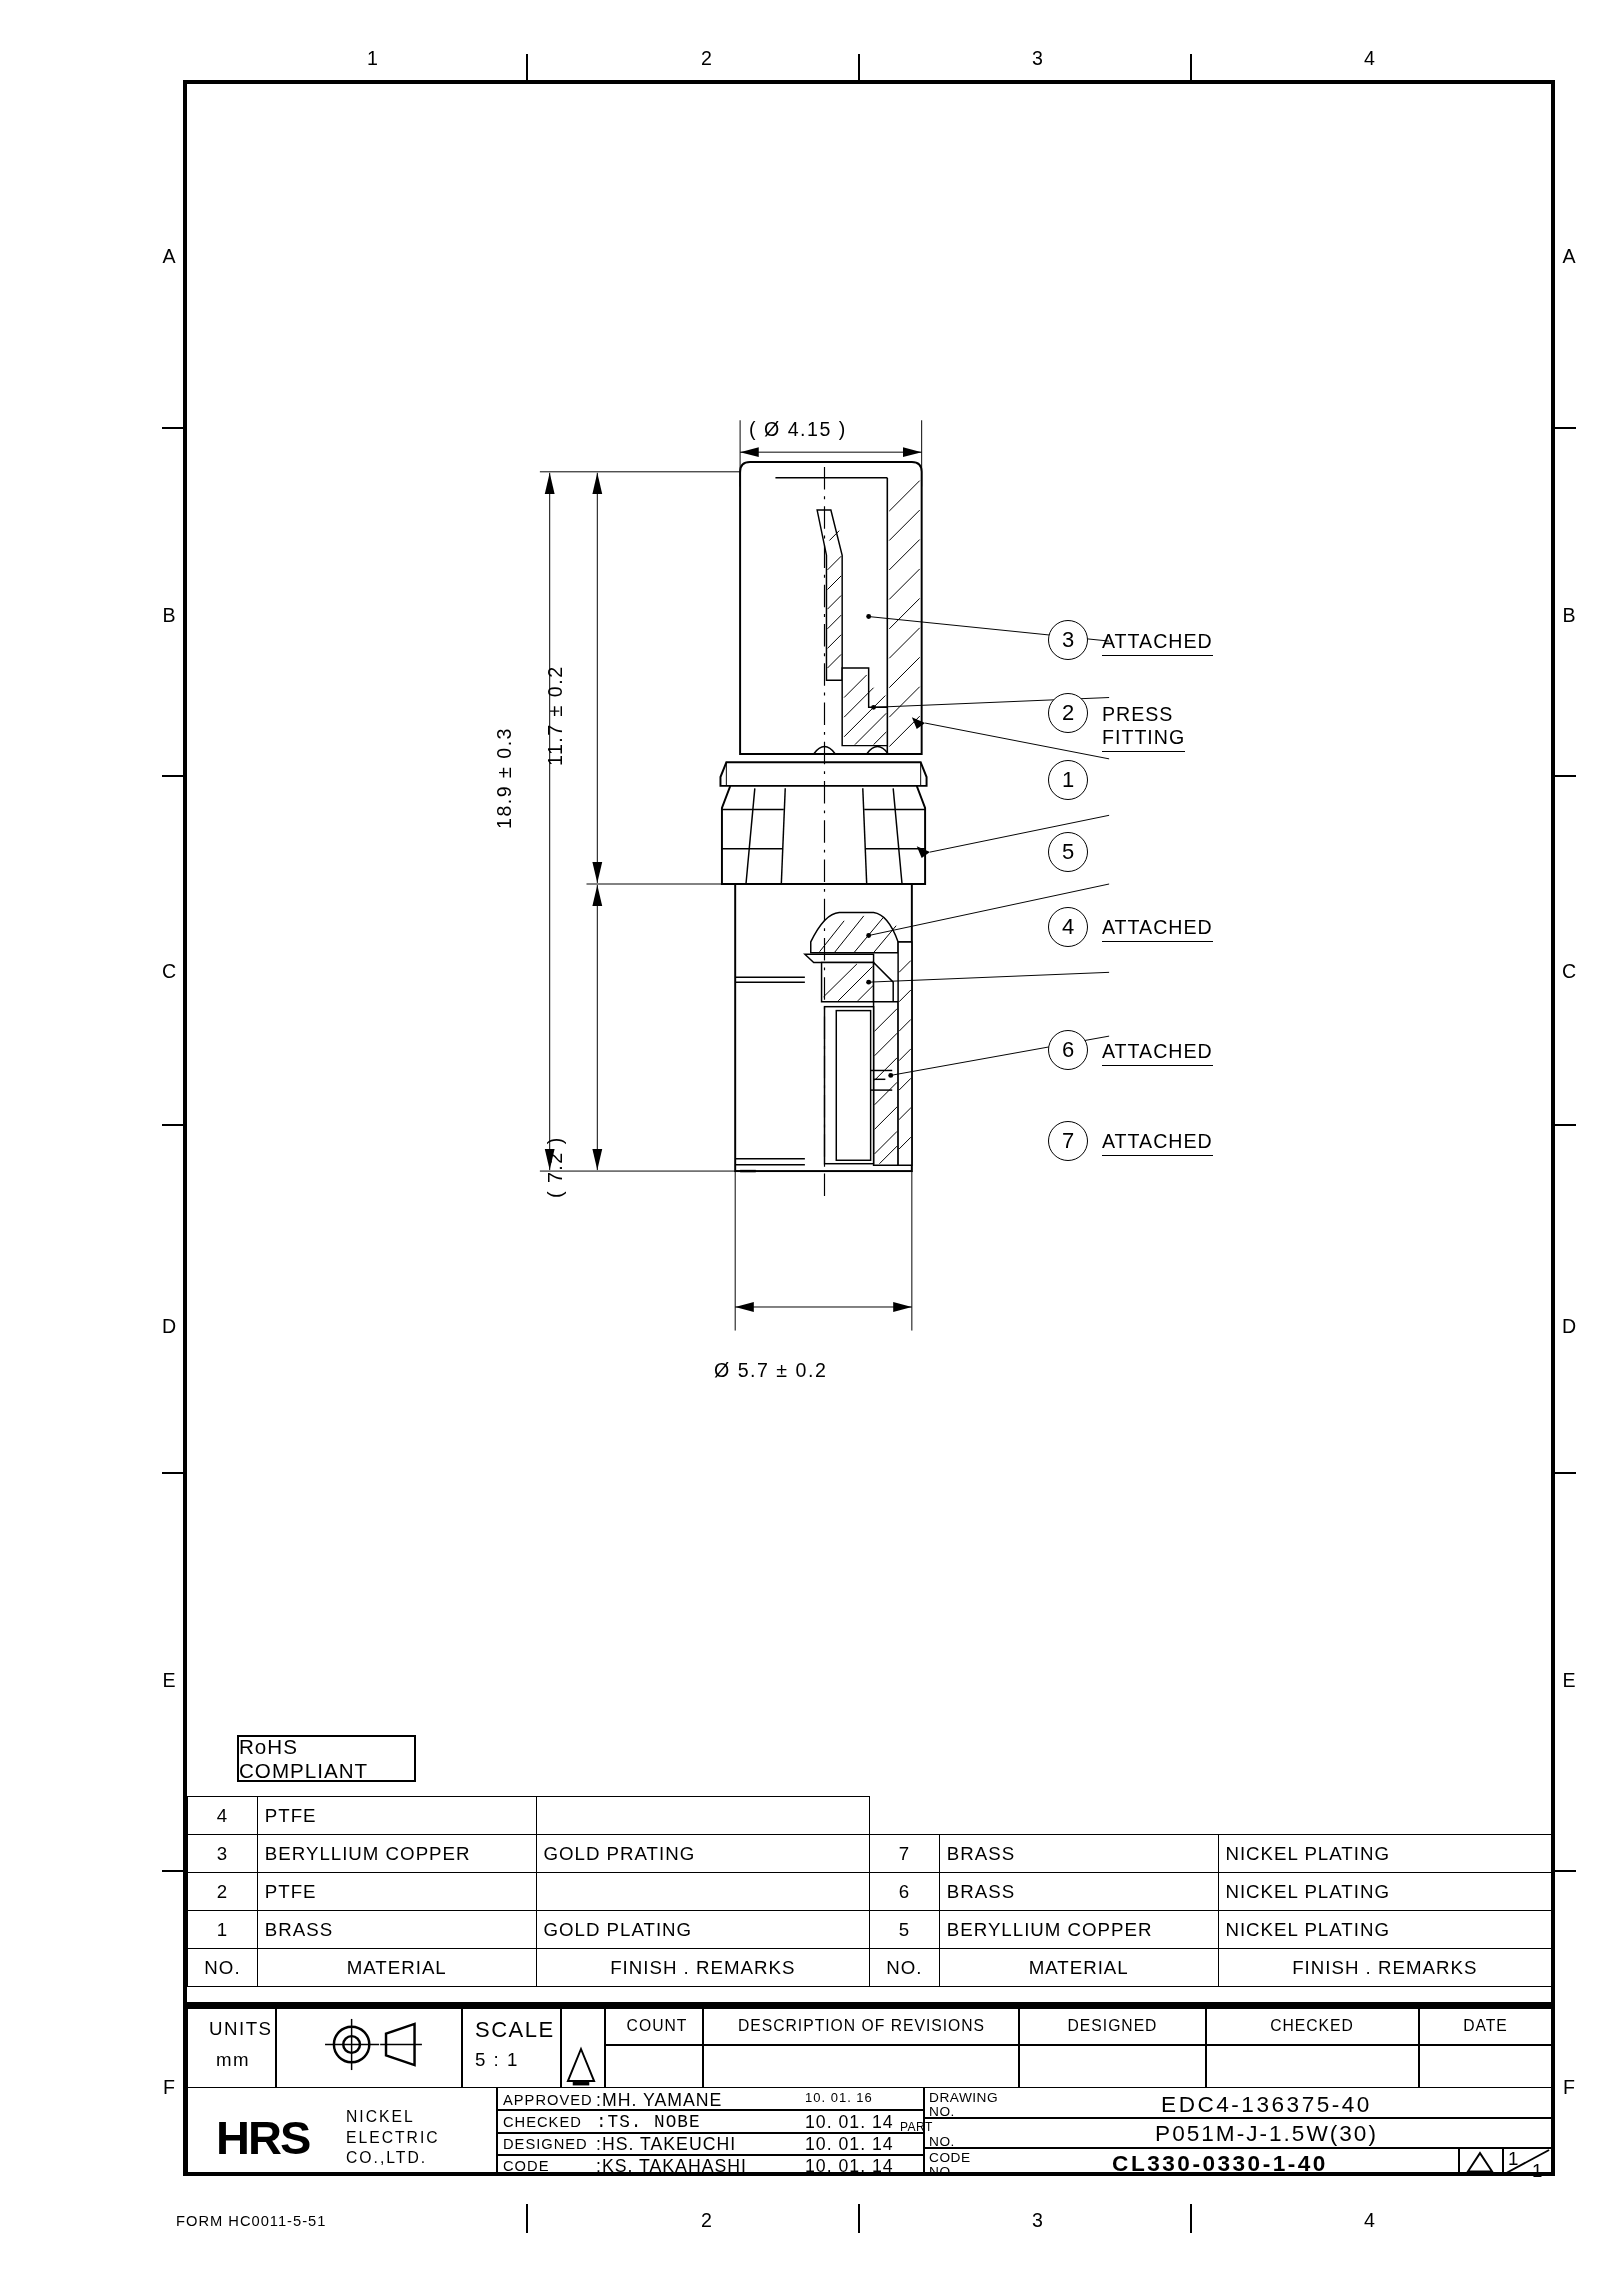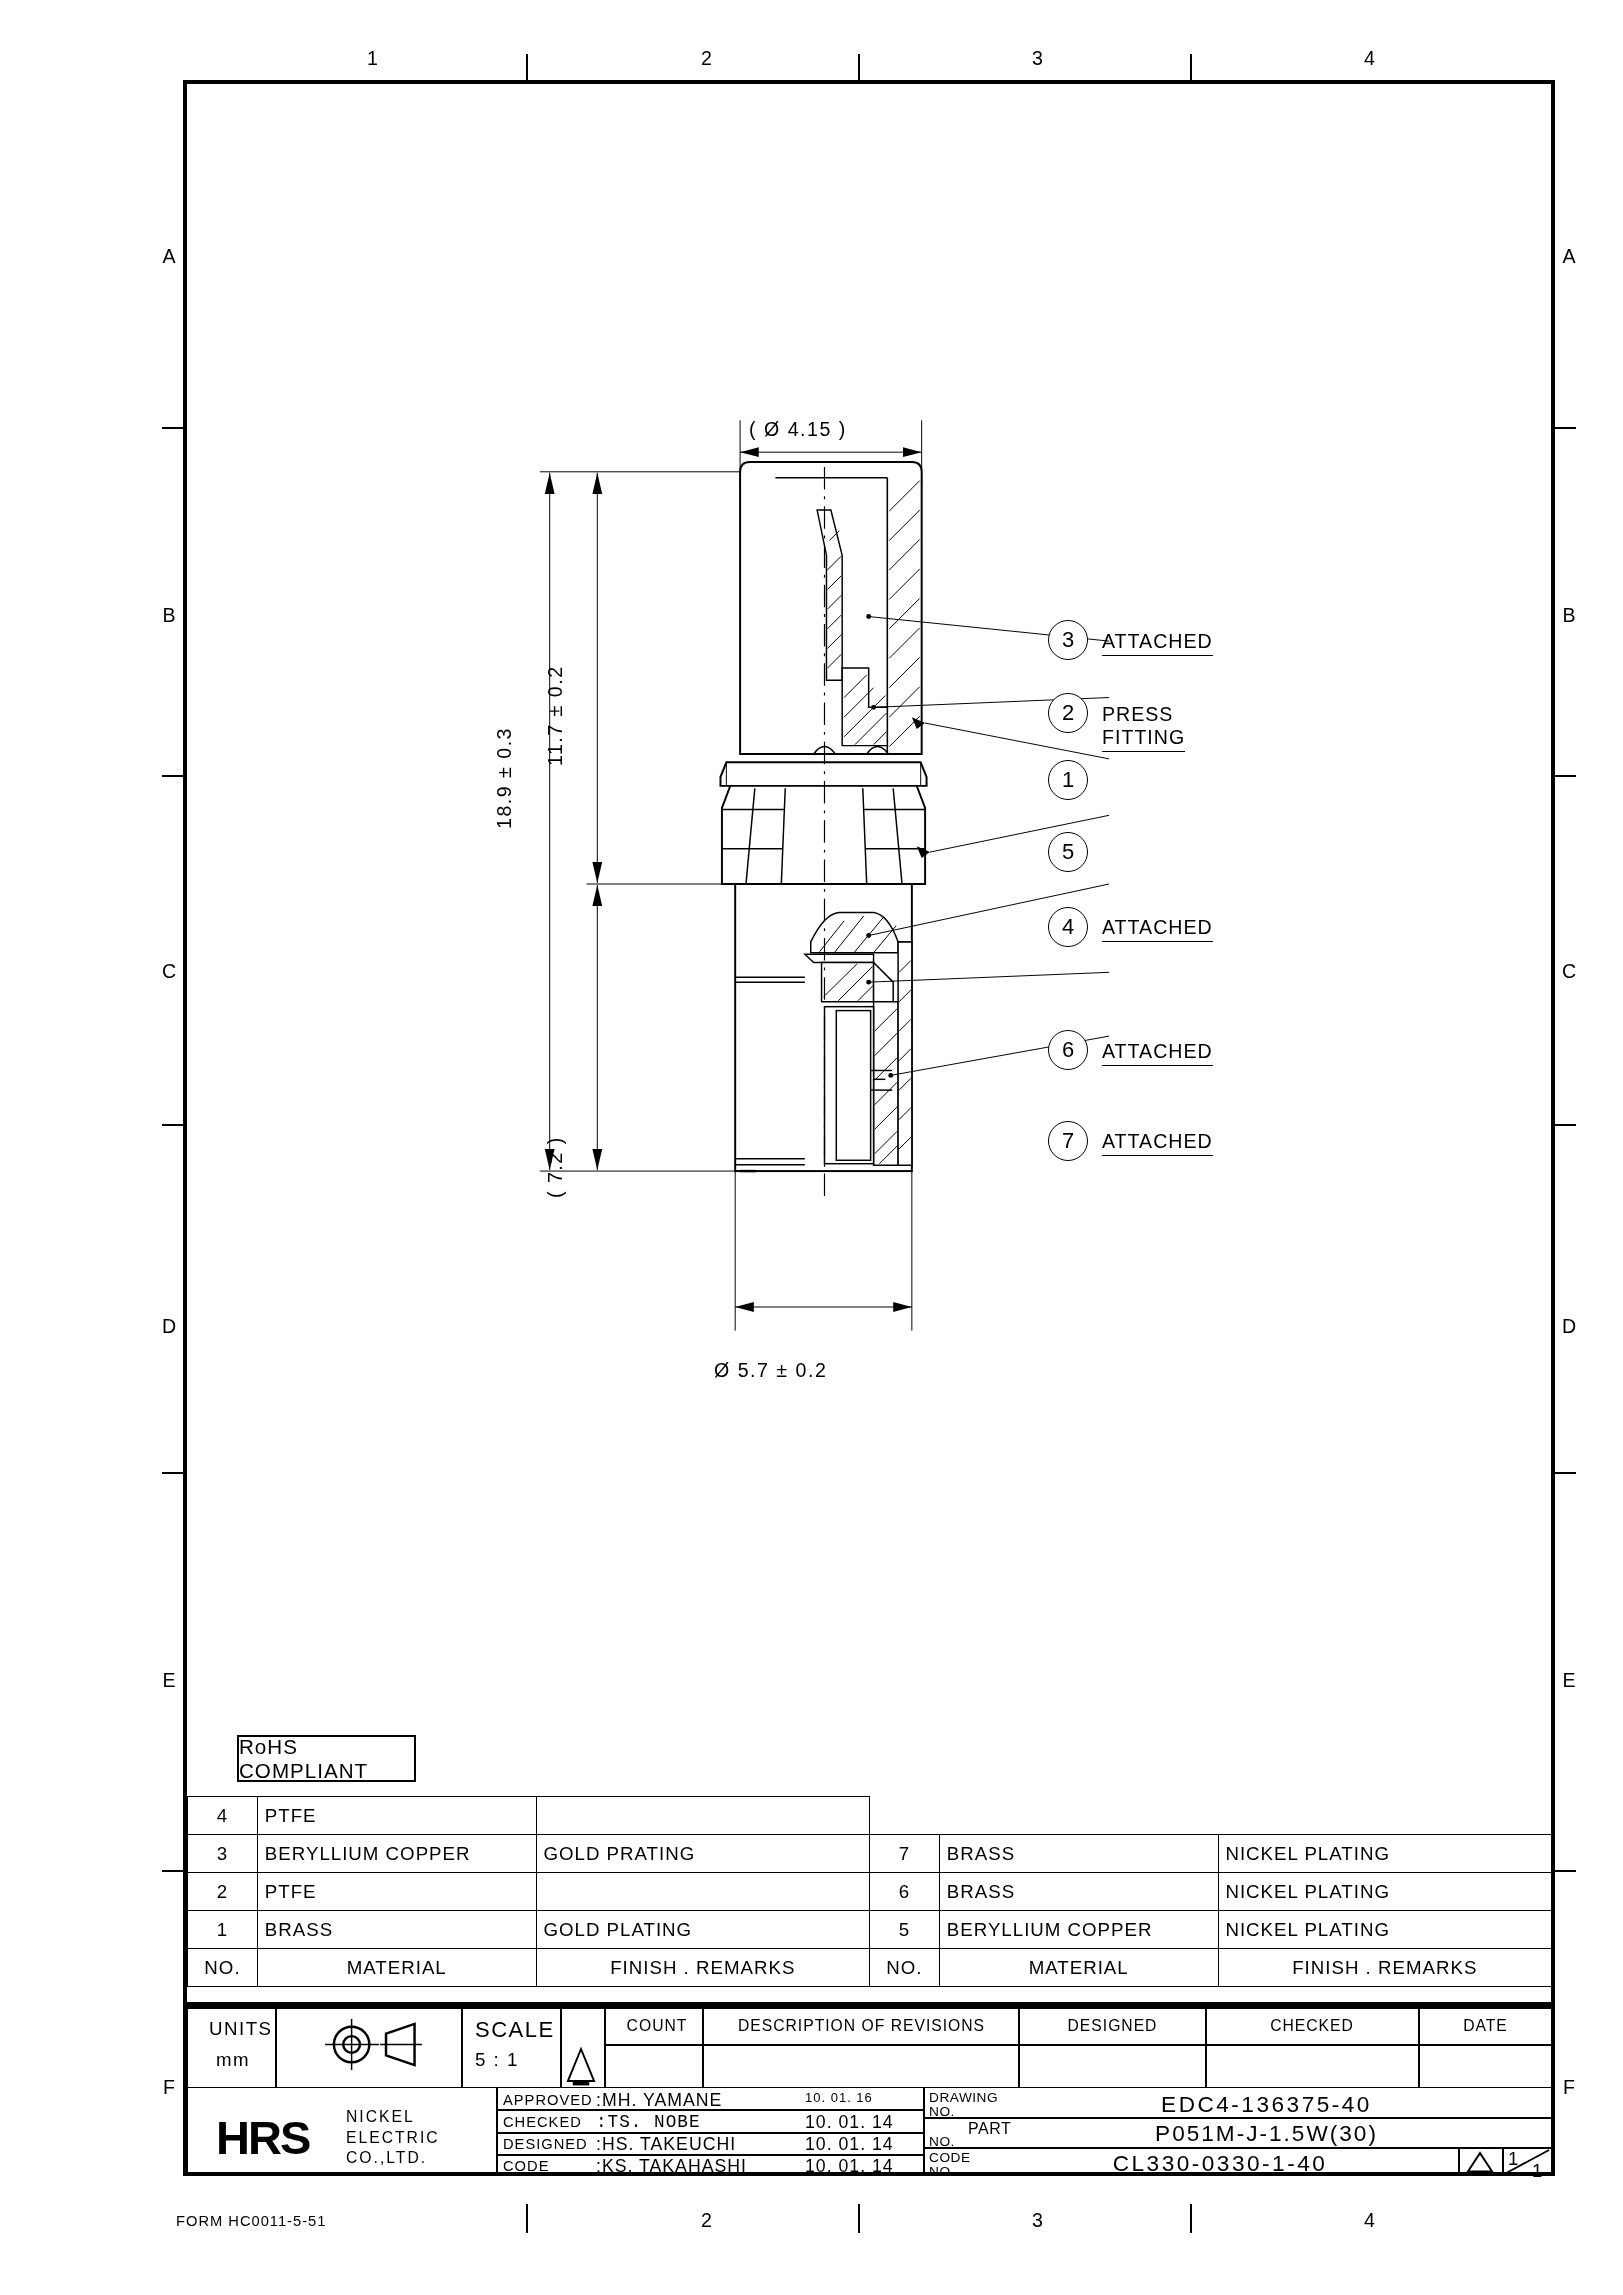--- a/index.html
+++ b/index.html
@@ -438,27 +438,27 @@
   <div class="t" style="left:805px;top:2134px;font-size:17.7px;letter-spacing:1px;">10. 01. 14</div>
 
   <div class="t" style="left:503px;top:2158px;font-size:14.7px;letter-spacing:1px;">CODE</div>
   <div class="t" style="left:596px;top:2156px;font-size:17.7px;letter-spacing:1px;">:KS. TAKAHASHI</div>
   <div class="t" style="left:805px;top:2156px;font-size:17.7px;letter-spacing:1px;">10. 01. 14</div>
 
   <div class="t" style="left:929px;top:2090px;font-size:13.7px;letter-spacing:0.5px;">DRAWING</div>
   <div class="t" style="left:929px;top:2104px;font-size:13.7px;letter-spacing:0.5px;">NO.</div>
   <div class="t ctr" style="left:982px;top:2092px;width:569px;font-size:22.6px;letter-spacing:2.5px;">EDC4-136375-40</div>
 
-  <div class="t" style="left:968px;top:2120px;font-size:16px;letter-spacing:0.5px;">PART</div>
+  <div class="t" style="left:900px;top:2120px;font-size:12px;letter-spacing:0.5px;">PART</div>
   <div class="t" style="left:929px;top:2134px;font-size:13.7px;letter-spacing:0.5px;">NO.</div>
   <div class="t ctr" style="left:982px;top:2121px;width:569px;font-size:22.6px;letter-spacing:2px;">P051M-J-1.5W(30)</div>
 
   <div class="t" style="left:929px;top:2150px;font-size:13.7px;letter-spacing:0.5px;">CODE</div>
   <div class="t" style="left:929px;top:2164px;font-size:13.7px;letter-spacing:0.5px;">NO.</div>
-  <div class="t ctr" style="left:982px;top:2151px;width:476px;font-size:22.6px;letter-spacing:2.5px;">CL330-0330-1-40</div>
+  <div class="t ctr" style="left:982px;top:2151px;width:476px;font-size:22.6px;letter-spacing:2.5px;font-weight:bold;">CL330-0330-1-40</div>
 
   <svg style="position:absolute;left:1465px;top:2151px;" width="30" height="23.6" viewBox="0 0 62 48">
     <polygon points="31,4 56,42 6,42" fill="none" stroke="#000" stroke-width="4"></polygon>
   </svg>
 
   <svg style="position:absolute;left:1503px;top:2148px;" width="49" height="28" viewBox="0 0 100 57">
     <line x1="3" y1="53" x2="94" y2="4" stroke="#000" stroke-width="4"></line>
   </svg>
   <div class="t" style="left:1508px;top:2148px;font-size:18.7px;">1</div>
   <div class="t" style="left:1532px;top:2160px;font-size:18.7px;">1</div>

